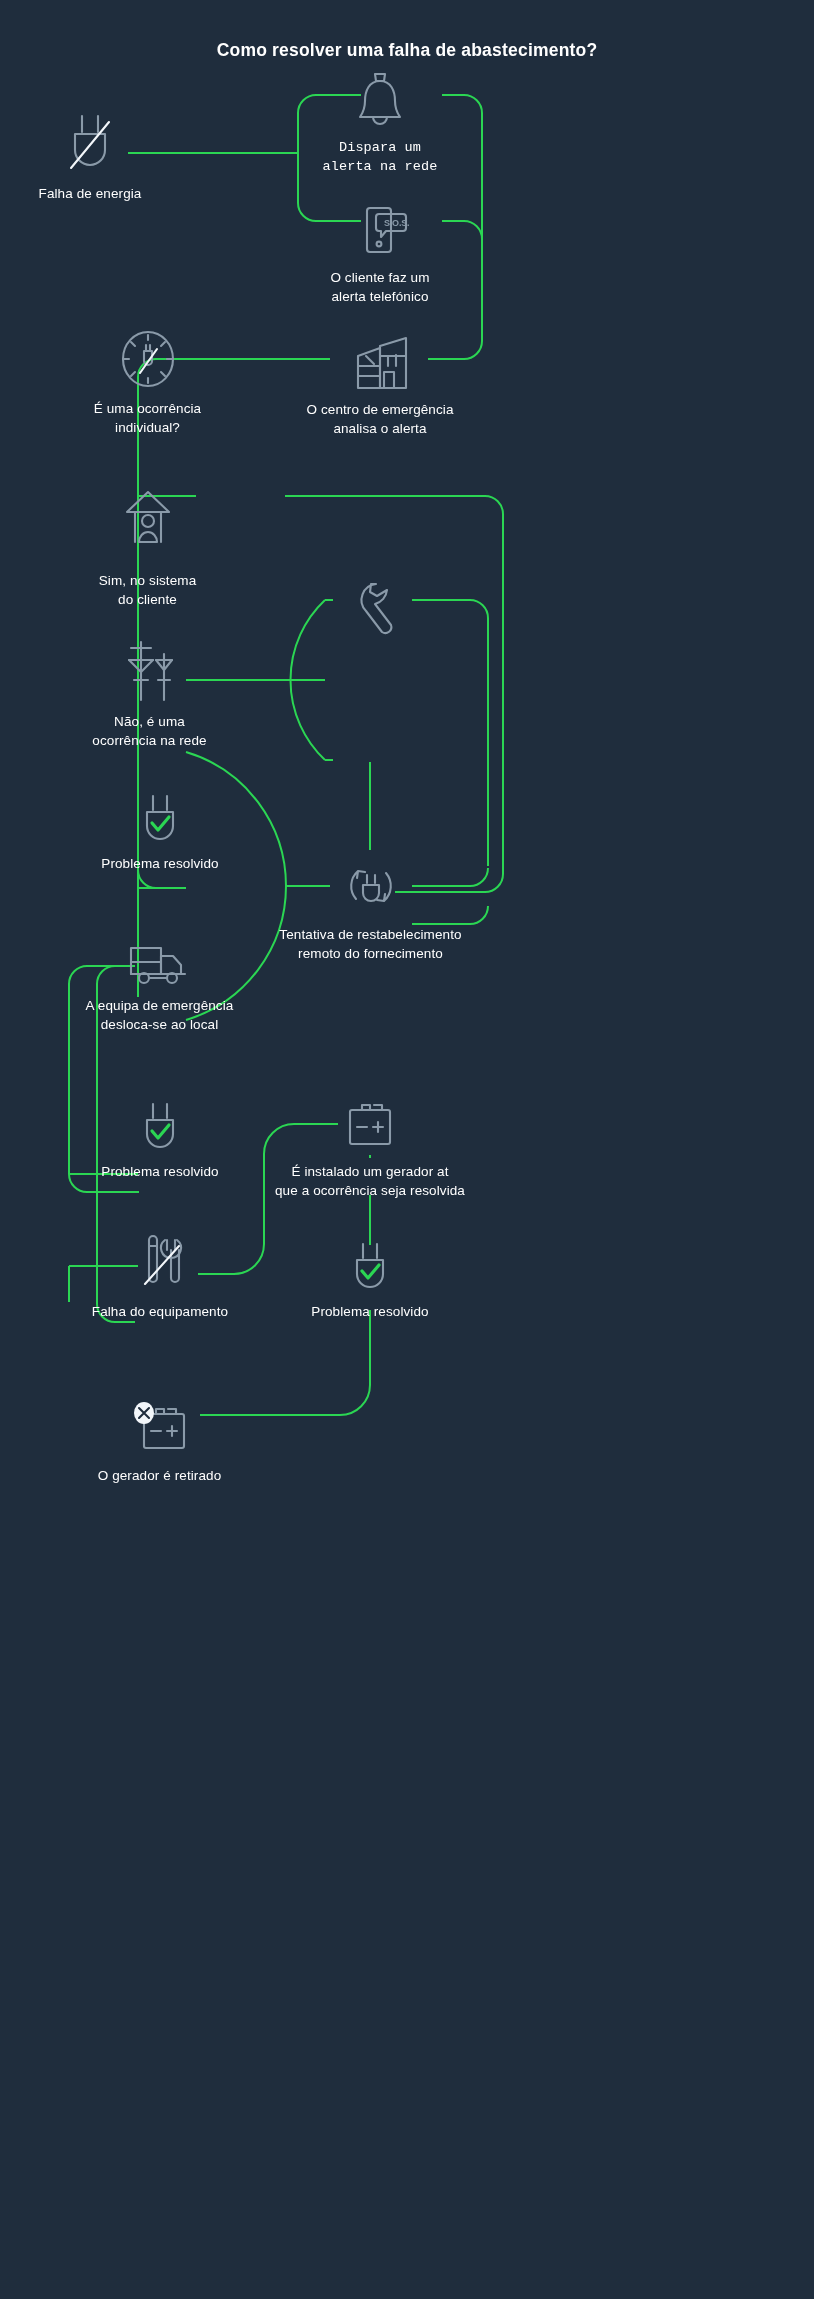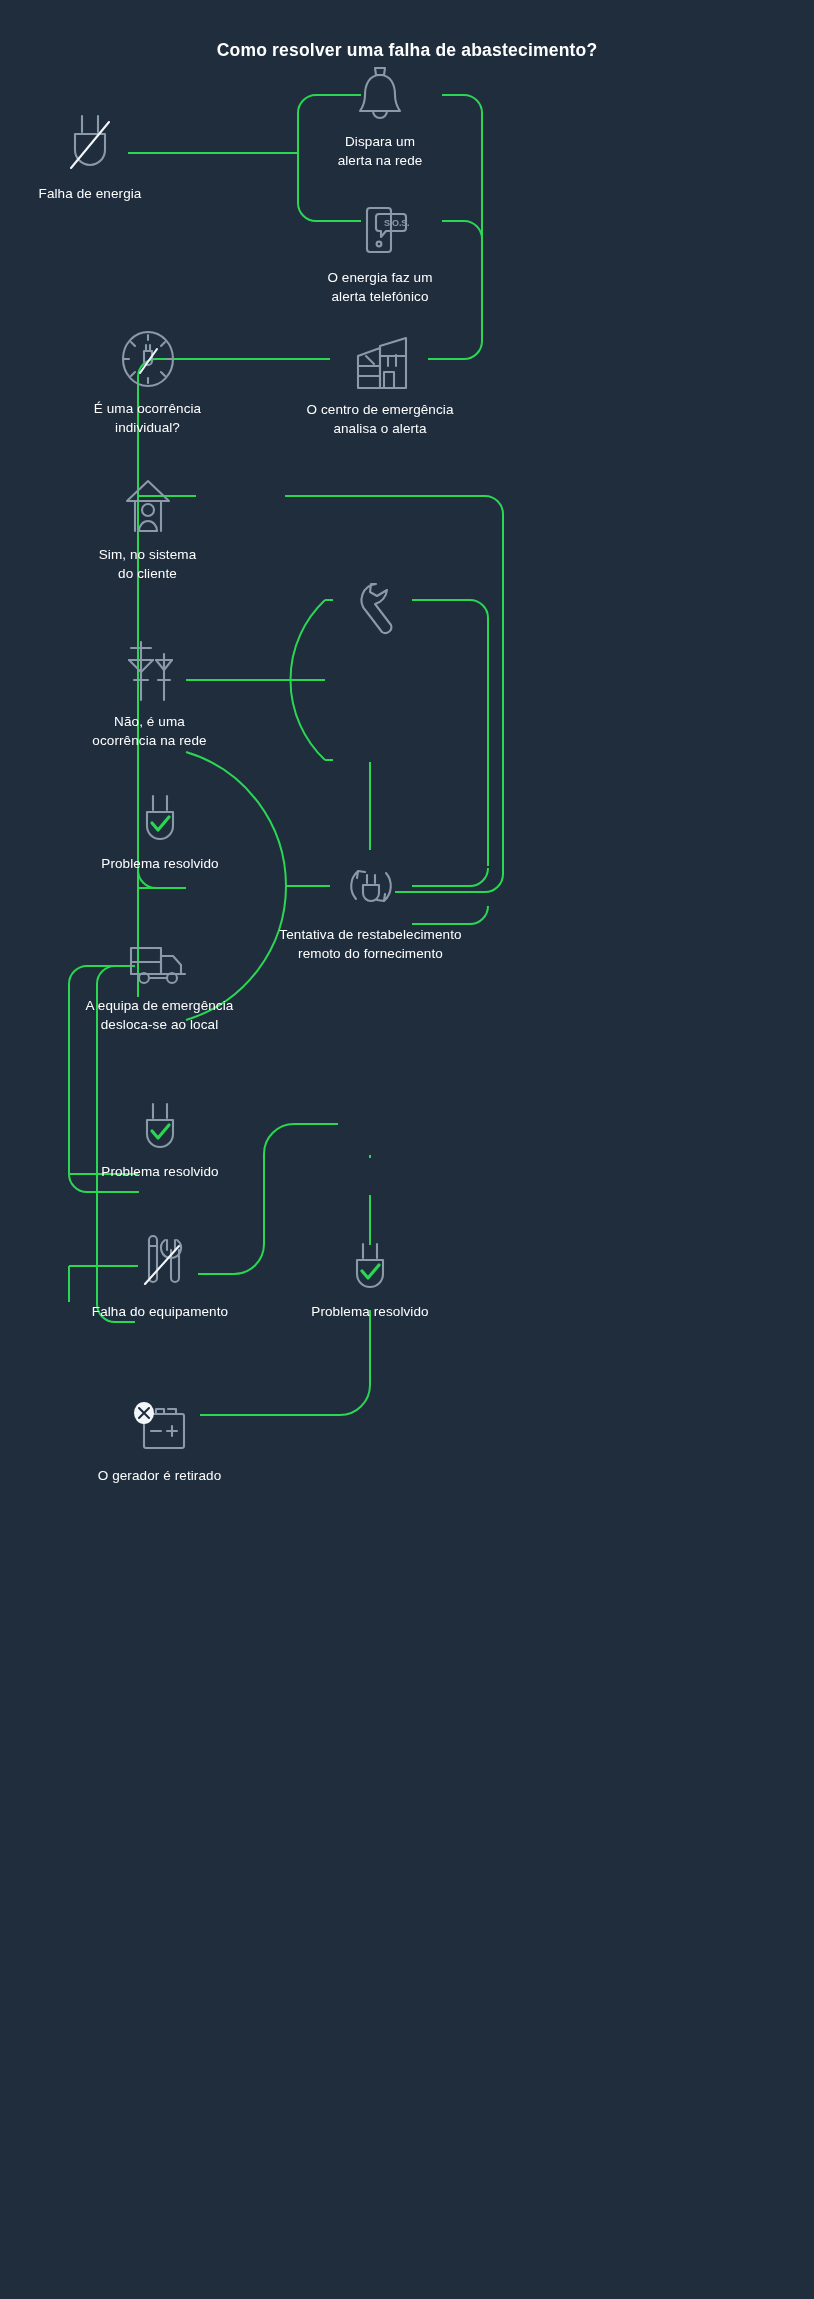--- a/index.html
+++ b/index.html
@@ -176,42 +176,42 @@
     <span class="ico">
       <svg class="glyph" width="58" height="66" viewBox="0 0 58 66">
         <path class="s" d="M21 6 v16 M37 6 v16"></path>
         <path class="s" d="M14 24 h30 v16 a15 15 0 0 1 -15 15 a15 15 0 0 1 -15 -15 z"></path>
         <path class="slash" d="M10 58 L48 12"></path>
       </svg>
     </span>
     <span class="cap">Falha de energia</span>
   </div>
 
-  <div class="node" style="left:305px; top:62px; width:150px;">
+  <div class="node" style="left:305px; top:68px; width:150px;font-family:Liberation Mono, monospace;">
     <span class="ico">
       <svg class="glyph" width="56" height="62" viewBox="0 0 56 62">
         <path class="s" d="M23 6 h10 l-1 7 h-8 z"></path>
         <path class="s" d="M28 13 c-11 0 -15 10 -15 20 c0 9 -3 13 -5 16 h40 c-2 -3 -5 -7 -5 -16 c0 -10 -4 -20 -15 -20 z"></path>
         <path class="s" d="M21 49 a7 7 0 0 0 14 0"></path>
       </svg>
     </span>
     <span class="cap">Dispara um
 alerta na rede</span>
   </div>
 
   <div class="node" style="left:300px; top:200px; width:160px;">
     <span class="ico">
       <svg class="glyph" width="62" height="60" viewBox="0 0 62 60">
         <rect class="s" x="18" y="8" width="24" height="44" rx="3"></rect>
         <circle class="s" cx="30" cy="44" r="2.4"></circle>
         <path class="s" d="M30 14 h24 a3 3 0 0 1 3 3 v11 a3 3 0 0 1 -3 3 h-17 l-5 6 v-6 h-2 a3 3 0 0 1 -3 -3 v-11 a3 3 0 0 1 3 -3 z"></path>
         <text class="sosTxt" x="35" y="26">S.O.S.</text>
       </svg>
     </span>
-    <span class="cap">O energia faz um
+    <span class="cap">O cliente faz um
 alerta telefónico</span>
   </div>
 
   <div class="node" style="left:290px; top:330px; width:180px;">
     <span class="ico">
       <svg class="glyph" width="72" height="62" viewBox="0 0 72 62">
         <path class="s" d="M36 16 L62 8 v50 h-26 z"></path>
         <path class="s" d="M36 18 L14 26 v32 h22 z"></path>
         <path class="s" d="M14 36 h22 M36 26 h26"></path>
         <path class="s" d="M44 26 v10 M52 25 v11"></path>
@@ -231,21 +231,21 @@
         <path class="s" d="M31 8 v5 M31 51 v5 M7 32 h5 M50 32 h5 M14 15 l4 4 M44 45 l4 4 M48 15 l-4 4 M18 45 l-4 4"></path>
         <path class="s" d="M27 24 h8 v10 a4 4 0 0 1 -8 0 z"></path>
         <path class="s" d="M29 18 v6 M33 18 v6"></path>
         <path class="slash" d="M23 46 L40 22"></path>
       </svg>
     </span>
     <span class="cap">É uma ocorrência
 individual?</span>
   </div>
 
-  <div class="node" style="left:90px; top:475px; width:115px;">
+  <div class="node" style="left:90px; top:486px; width:115px;gap:15px;">
     <span class="ico">
       <svg class="glyph" width="62" height="62" viewBox="0 0 62 62">
         <path class="s" d="M10 26 L31 6 L52 26 z"></path>
         <path class="s" d="M18 26 v30 M44 26 v30"></path>
         <circle class="s" cx="31" cy="35" r="6"></circle>
         <path class="s" d="M22 56 a9 10 0 0 1 18 0 z"></path>
       </svg>
     </span>
     <span class="cap">Sim, no sistema
 do cliente</span>
@@ -318,20 +318,32 @@
     <span class="ico">
       <svg class="glyph" width="50" height="54" viewBox="0 0 50 54">
         <path class="s" d="M18 4 v14 M32 4 v14"></path>
         <path class="s" d="M12 20 h26 v14 a13 13 0 0 1 -13 13 a13 13 0 0 1 -13 -13 z"></path>
         <path class="chk" d="M17 31 l6 7 l11 -13"></path>
       </svg>
     </span>
     <span class="cap">Problema resolvido</span>
   </div>
 
+  <div class="node" style="left:265px; top:1098px; width:210px;">
+    <span class="ico">
+      <svg class="glyph" width="60" height="56" viewBox="0 0 60 56">
+        <path class="s" d="M14 12 h8 v-5 h8 v5 M34 12 h8 v-5 h-8"></path>
+        <rect class="s" x="10" y="12" width="40" height="34" rx="2"></rect>
+        <path class="s" d="M17 29 h10"></path>
+        <path class="s" d="M33 29 h10 M38 24 v10"></path>
+      </svg>
+    </span>
+    <span class="cap">É instalado um gerador at
+que a ocorrência seja resolvida</span>
+  </div>
 
   <div class="node" style="left:85px; top:1232px; width:150px;">
     <span class="ico">
       <svg class="glyph" width="58" height="62" viewBox="0 0 58 62">
         <path class="s" d="M18 8 a4 4 0 0 1 8 0 v6 h-8 z"></path>
         <path class="s" d="M18 14 h8 v32 a4 4 0 0 1 -8 0 z"></path>
         <path class="s" d="M36 8 v10 M44 8 v10 M40 18 v28 a4 4 0 0 0 8 0 V18"></path>
         <path class="s" d="M34 8 a10 10 0 0 0 6 18 a10 10 0 0 0 6 -18"></path>
         <path class="slash" d="M14 52 L48 14"></path>
       </svg>

